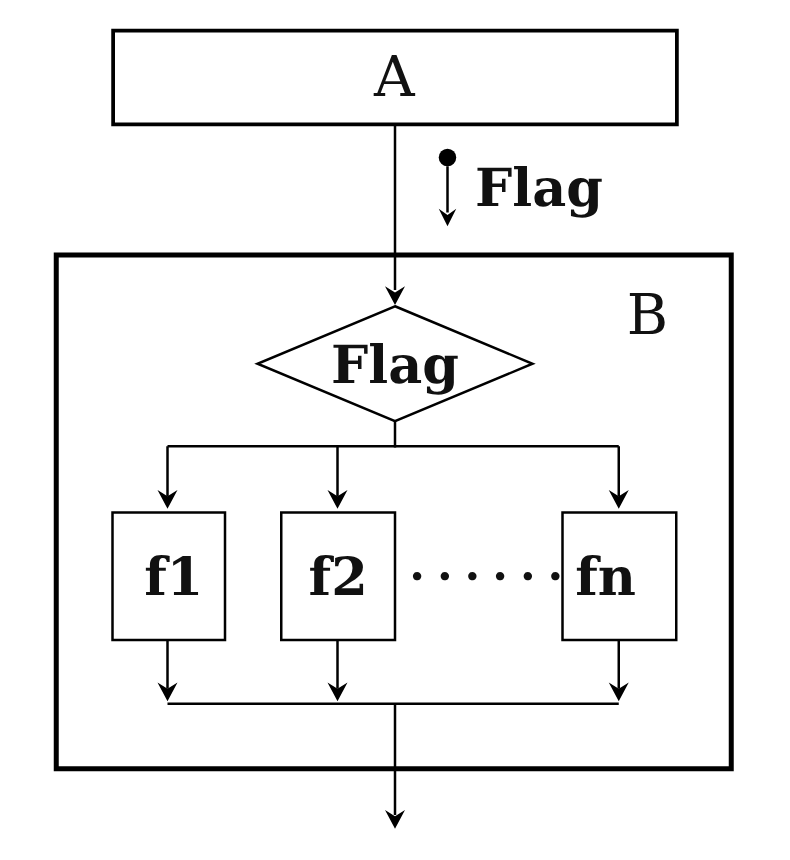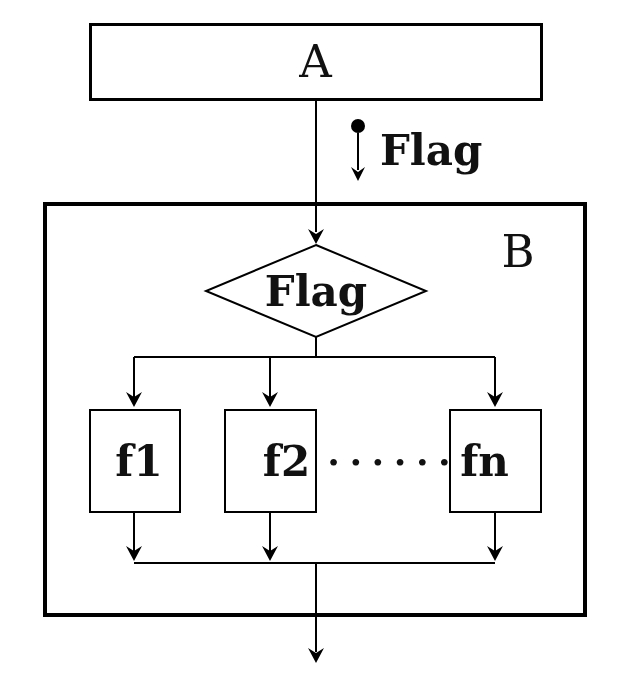--- a/index.html
+++ b/index.html
@@ -48,21 +48,21 @@
     left: 206px; top: 265px; width: 220px; height: 52px;
     font-size: 42px;
     font-weight: bold;
   }
   .label-f {
     top: 410px; height: 102px;
     font-size: 42px;
     font-weight: bold;
   }
   .label-f1 { left: 90px;  width: 98px; }
-  .label-f2 { left: 225px; width: 91px; padding-left: 16px; }
+  .label-f2 { left: 225px; width: 91px; }
   .label-fn { left: 450px; width: 69px; }
   .label-dots {
     left: 334px; top: 447px; width: 110px; height: 30px;
     font-size: 19px;
     font-weight: bold;
     letter-spacing: 10px;
     padding-left: 10px;
     box-sizing: border-box;
   }
 </style>

